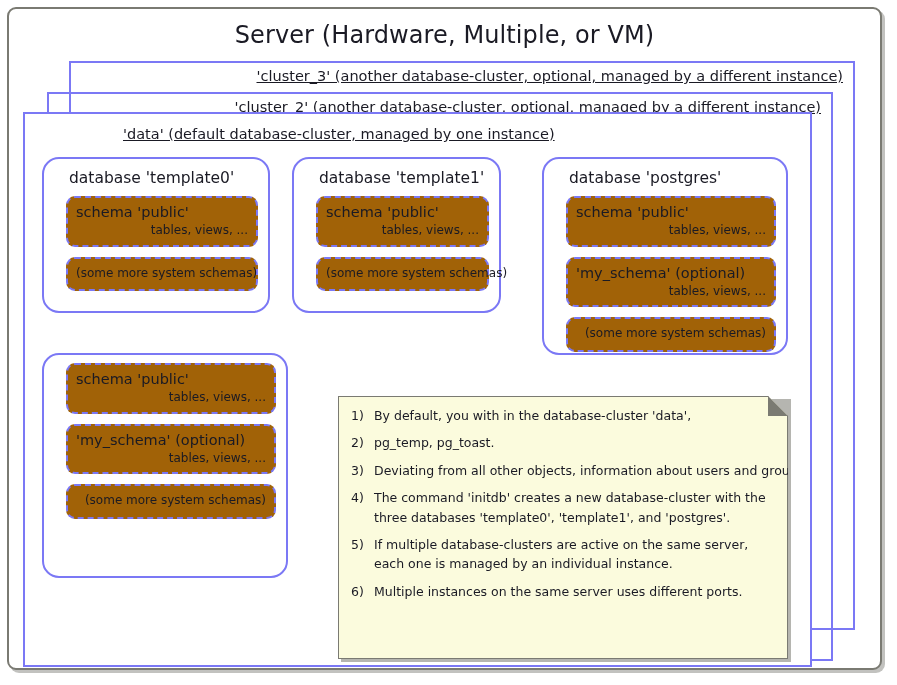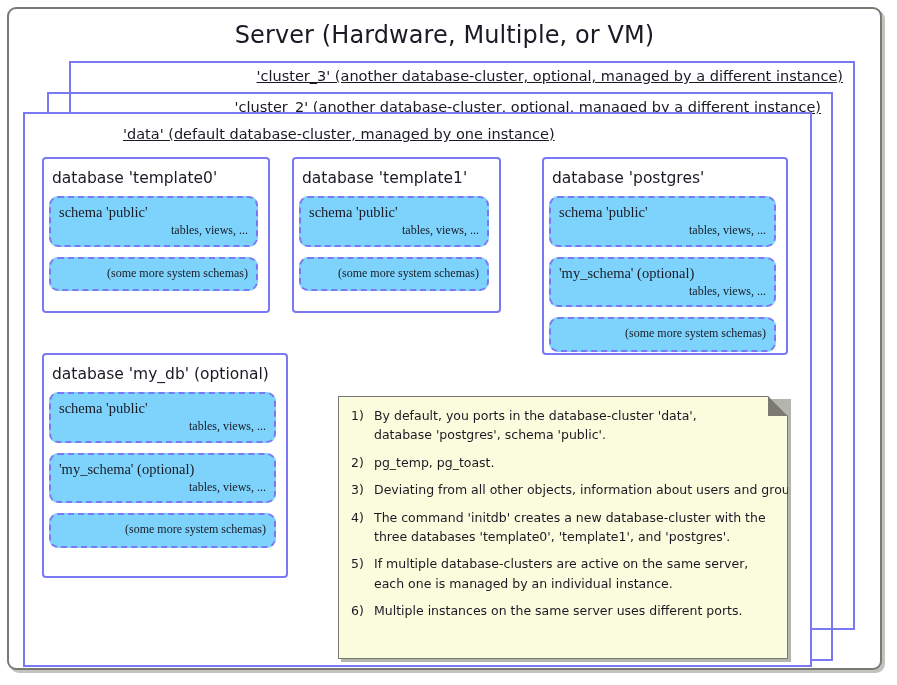--- a/index.html
+++ b/index.html
@@ -86,45 +86,44 @@
     right: auto;
     left: 98px;
     top: 12px;
   }
 
   
   .database {
     position: absolute;
     box-sizing: border-box;
     border: 2px solid #7b78f5;
-    border-radius: 4px;
-    background: #ffffff;
-    padding: 8px 10px 10px 5px;
+    border-radius: 17px;
+    background: #ffffff;
+    padding: 8px 10px 10px 22px;
   }
   .db-title {
     font-size: 15.5px;
     color: #1a1a24;
     margin: 2px 0 9px 3px;
     white-space: nowrap;
   }
 
   .db-template0 { left: 42px;  top: 157px; width: 228px; height: 156px; }
   .db-template1 { left: 292px; top: 157px; width: 209px; height: 156px; }
   .db-postgres  { left: 542px; top: 157px; width: 246px; height: 198px; }
   .db-mydb      { left: 42px;  top: 353px; width: 246px; height: 225px; }
 
   
   .schema {
     box-sizing: border-box;
     border: 2px dashed #7b78f5;
     border-radius: 9px;
-    background: #7dd3fc;
+    background: #a16207;
     padding: 5px 8px 6px 8px;
     margin-bottom: 10px;
-    font-family: Liberation Serif, serif;
   }
   .schema-title {
     font-size: 14.5px;
     color: #1a1a24;
     line-height: 1.25;
     white-space: nowrap;
   }
   .schema-sub {
     font-size: 12px;
     color: #1a1a24;
@@ -251,43 +250,41 @@
     <div class="schema">
       <div class="schema-title">'my_schema' (optional)</div>
       <div class="schema-sub">tables, views, ...</div>
     </div>
     <div class="schema more">
       <div class="schema-sub">(some more system schemas)</div>
     </div>
   </div>
 
   <div class="database db-mydb">
-    <div class="db-title">database 'my_db' (optional)</div>
     <div class="schema">
       <div class="schema-title">schema 'public'</div>
       <div class="schema-sub">tables, views, ...</div>
     </div>
     <div class="schema">
       <div class="schema-title">'my_schema' (optional)</div>
       <div class="schema-sub">tables, views, ...</div>
     </div>
     <div class="schema more">
       <div class="schema-sub">(some more system schemas)</div>
     </div>
   </div>
 
   <div class="notes-wrap">
     <div class="notes-shadow"></div>
     <div class="notes">
 
       <div class="note-item">
         <span class="note-num">1)</span>
         <span class="note-text">
-          <span class="line">By default, you ports in the database-cluster 'data',</span>
-          <span class="line">database 'postgres', schema 'public'.</span>
+          <span class="line">By default, you with in the database-cluster 'data',</span>
         </span>
       </div>
 
       <div class="note-item">
         <span class="note-num">2)</span>
         <span class="note-text">
           <span class="line">pg_temp, pg_toast.</span>
         </span>
       </div>
 

